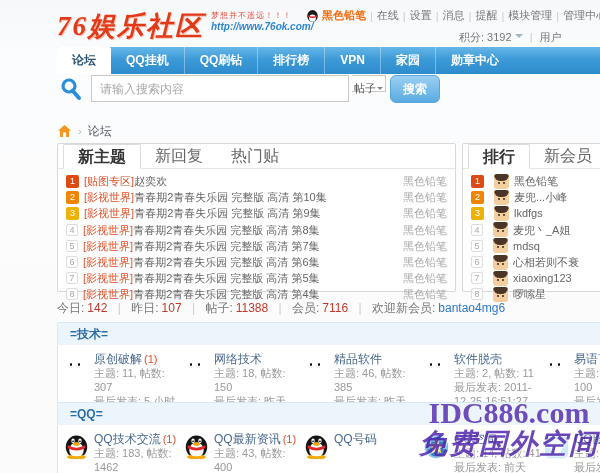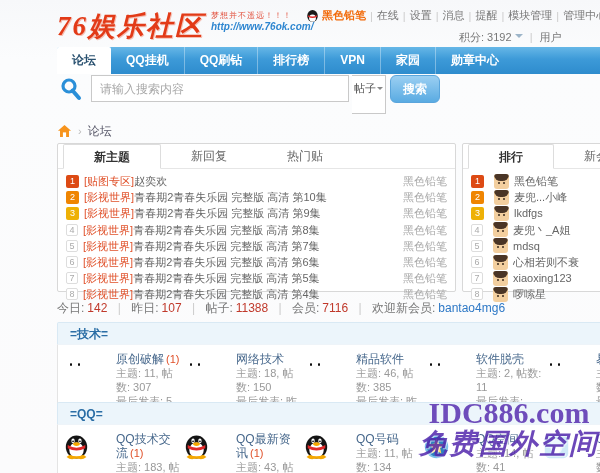--- a/index.html
+++ b/index.html
@@ -44,42 +44,42 @@
 
   
   .searchrow { position:absolute; left:57px; top:75px; height:30px; width:420px; }
   .mag { position:absolute; left:2px; top:2px; width:24px; height:24px; }
   .sinput {
     position:absolute; left:34px; top:0; width:258px; height:27px;
     border:1px solid #c9c9c9; padding:0 8px; font-size:12px; color:#666; background:#fff; outline:none;
   }
   .sinput::placeholder { color:#a9a9a9; }
   .ssel {
-    position:absolute; left:295px; top:0; width:34px; height:39px; line-height:25px;
+    position:absolute; left:295px; top:0; width:34px; height:17px; line-height:25px;
     border:1px solid #c9c9c9; border-left:none; background:#fff; font-size:11px; color:#555; text-align:center;
   }
   .ssel .caret { border-top-color:#888; border-width:3px; margin-left:1px; }
   .sbtn {
     position:absolute; left:333px; top:0; width:50px; height:28px;
     background:linear-gradient(180deg,#9bcff2,#5aabe2); border:1px solid #5aa5dc; border-radius:6px;
     color:#fff; font-size:12px; font-weight:bold; text-align:center; line-height:26px;
   }
 
   
   .crumbs { position:absolute; left:57px; top:123px; height:16px; display:flex; align-items:center; font-size:12px; }
   .home-ic { width:15px; height:14px; display:inline-block; }
   .crumb-sep { color:#bbb; margin:0 6px; font-size:11px; }
   .crumb-cur { color:#556; }
 
   
   .panel { position:absolute; top:143px; background:#fff; border:1px solid #d8d8d8; border-radius:2px; }
   .tpanel { left:57px; width:399px; height:149px; }
   .spanel { left:462px; width:195px; height:149px; }
   .ptabs { height:25px; border-bottom:1px solid #e6e6e6; display:flex; padding-left:5px; }
-  .ptab { line-height:24px; padding:0 30px; font-size:12px; color:#666; }
+  .ptab { line-height:24px; padding:0 14px; font-size:16px; color:#666; }
   .ptab.active {
     border:1px solid #ddd; border-bottom:1px solid #fff; margin-bottom:-1px;
     background:#fff; color:#333; font-weight:bold; border-radius:2px 2px 0 0;
   }
   .tlist { padding:4px 8px 0 8px; }
   .trow { line-height:16px; height:16.2px; font-size:11px; white-space:nowrap; overflow:hidden; }
   .badge {
     display:inline-block; width:13px; height:13px; line-height:13px; text-align:center;
     font-size:9px; border-radius:2px; margin-right:5px; vertical-align:1px; color:#fff;
   }
@@ -105,21 +105,21 @@
   
   .sect { position:absolute; left:57px; width:625px; }
   .sect1 { top:322px; } .sect2 { top:402px; }
   .shead {
     height:22px; line-height:22px; background:#ecf5fb; border:1px solid #d9e9f4; border-bottom:none;
     border-radius:2px 2px 0 0; padding-left:12px; font-size:12px; font-weight:bold; color:#2a6da5;
   }
   .sbody { background:#fff; border:1px solid #e4e4e4; border-top:1px solid #eef4f9; display:flex; padding:7px 0 9px 4px; }
   .fblock { width:120px; flex:none; display:flex; }
   .ficon { width:25px; height:25px; margin:2px 5px 0 2px; flex:none; position:relative; }
-  .ftxt { font-size:11px; line-height:14px; width:88px;margin-left:22px; }
+  .ftxt { font-size:11px; line-height:14px; width:88px; }
   .fname { color:#47688c; font-size:12px; }
   .fnew { color:#e0512a; font-style:normal; margin-left:2px; }
   .fstats,.flast { color:#999; }
 
   .icon-bomb { width:23px; height:22px; background:#1c1c1c; border-radius:50%; position:relative; margin-top:2px; }
   .icon-bomb::before { content:""; position:absolute; top:7px; left:5px; width:4px; height:6px; background:#fff; border-radius:50%; box-shadow:8px 0 0 #fff; }
   .icon-bomb::after { content:""; position:absolute; top:9px; left:6px; width:2px; height:3px; background:#000; border-radius:50%; box-shadow:8px 0 0 #000; }
 
   
   .wm { position:absolute; left:410px; top:398px; width:198px; text-align:center; z-index:30; pointer-events:none; color:#5328ad; }
@@ -375,21 +375,20 @@
               <ellipse cx="20.5" cy="9" rx="2.2" ry="3" fill="#fff"></ellipse>
               <circle cx="11.5" cy="9.6" r="1.1"></circle>
               <circle cx="20.5" cy="9.6" r="1.1"></circle>
               <ellipse cx="16" cy="13.2" rx="4.5" ry="2.4" fill="#f5a800"></ellipse>
               <path d="M3 30 Q8 34 13 32.5 L19 32.5 Q24 34 29 30 L25 27 Q16 31 7 27 Z" fill="#f5a800"></path>
               <path d="M4.5 14.5 Q16 21.5 27.5 14.5 L27.5 18.5 Q16 24.5 4.5 18.5 Z" fill="#e02a2a"></path>
             </svg>
         </span>
         <div class="ftxt">
             <div><a class="fname">QQ号码</a><em class="fnew"></em></div>
-          <div class="fstats">主题: 11, 帖数: 134</div>
           </div>
       </div>
       <div class="fblock">
         <span class="ficon">
           <svg viewBox="0 0 32 32" width="25" height="25">
               <circle cx="16" cy="16" r="15" fill="#7cc0e8"></circle>
               <circle cx="16" cy="16" r="12.5" fill="#2f7fc0"></circle>
               <path d="M16 6 l2.8 6.6 7.2 0.6 -5.4 4.7 1.6 7 -6.2 -3.7 -6.2 3.7 1.6 -7 -5.4 -4.7 7.2 -0.6 Z" fill="#ffd75e"></path>
             </svg>
         </span>

